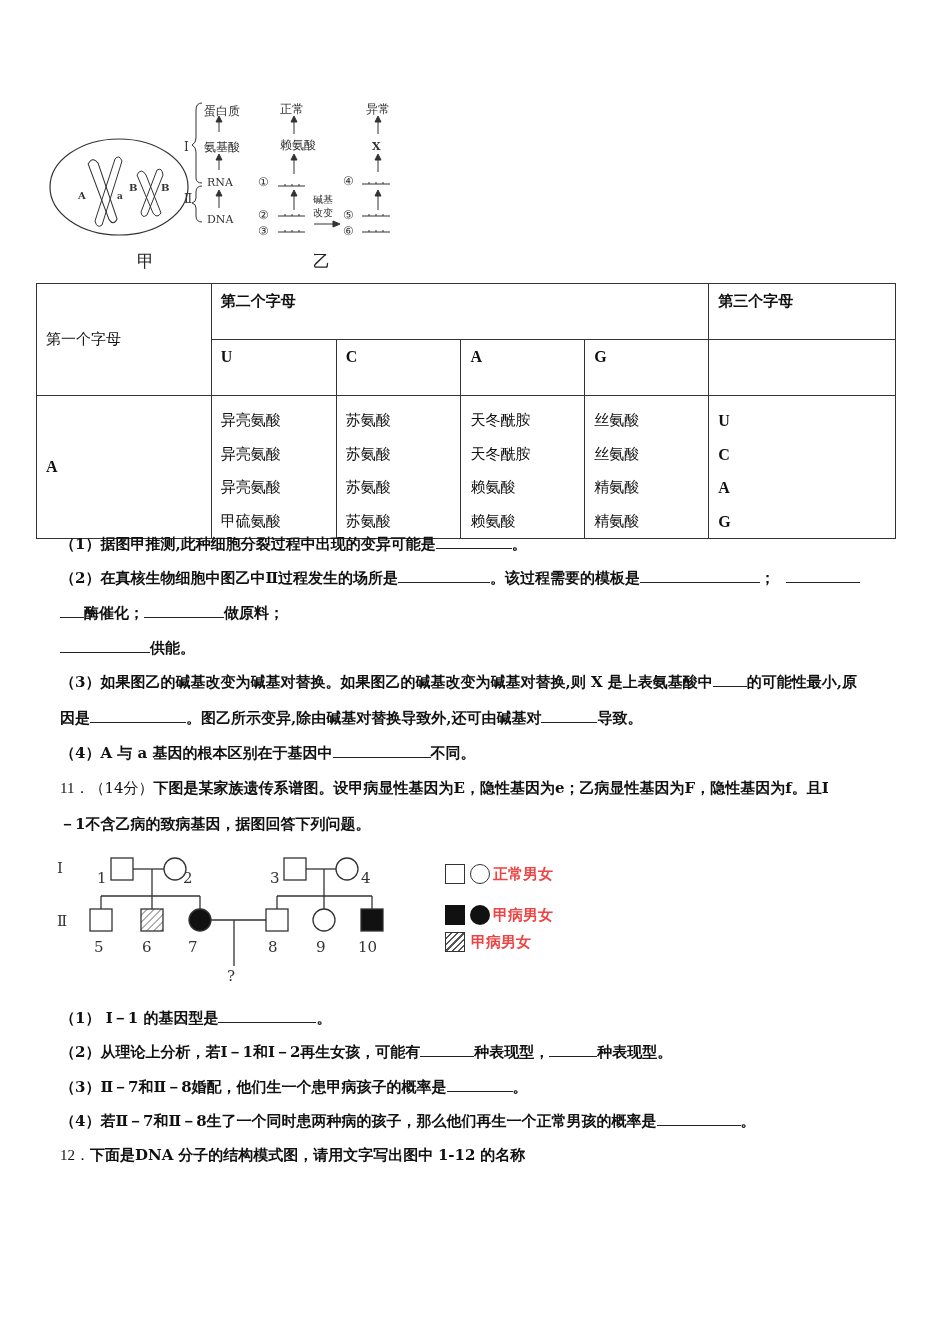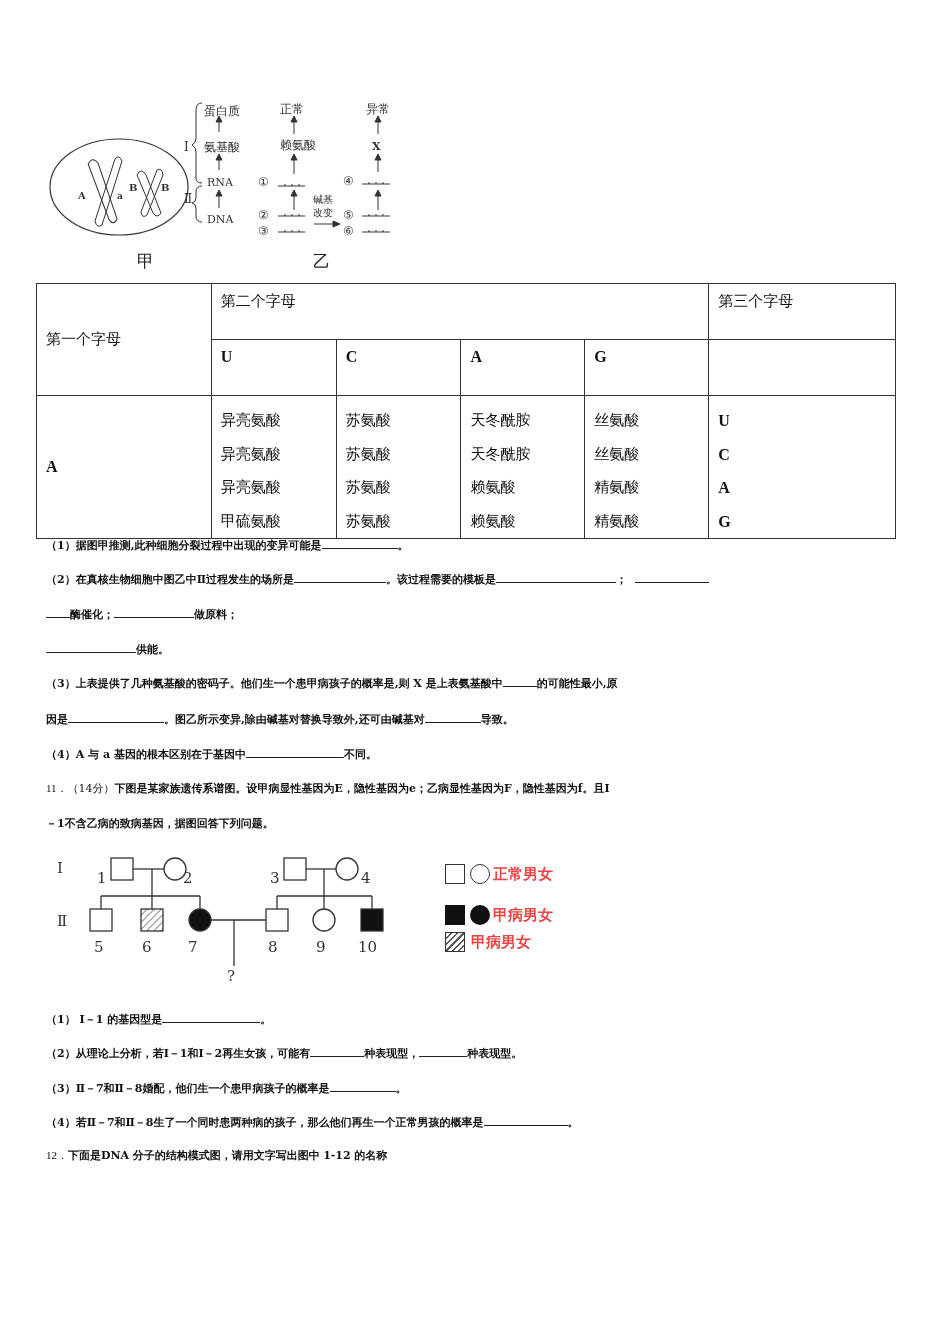--- a/index.html
+++ b/index.html
@@ -4,25 +4,25 @@
 <style>
   html, body { margin: 0; padding: 0; background: #ffffff; }
   body { width: 950px; height: 1344px; position: relative; overflow: hidden;
          font-family: "DejaVu Serif", "Liberation Serif", serif; color: #111; }
   .abs { position: absolute; }
   .fig-label { font-family: "DejaVu Sans", sans-serif; font-size: 17px; color: #222; }
   table.codon { position: absolute; left: 36px; top: 283px; width: 860px; height: 246px;
                 border-collapse: collapse; font-size: 15px; }
   table.codon td { border: 1.4px solid #333; vertical-align: top; padding: 0 0 0 9px; }
   table.codon td.mid { vertical-align: middle; }
-  table.codon .hdr { height: 47px; padding-top: 8px; }
+  table.codon .hdr { height: 47px; padding-top: 8px; font-weight: bold; }
   table.codon .let { font-weight: bold; font-family: "Liberation Serif", serif; font-size: 16px; }
   table.codon .body-cell { padding-top: 8px; line-height: 33.5px; margin-left: 16px; }
   table.codon .body-cell div { height: 33.5px; }
-  .line { position: absolute; left: 46px; font-size: 11px; white-space: nowrap; line-height: 20px; }
+  .line { position: absolute; left: 60px; font-size: 15px; white-space: nowrap; line-height: 20px; }
   .line b, .bold { font-weight: bold; }
   .blank { display: inline-block; border-bottom: 1.3px solid #222; height: 14px; vertical-align: baseline; }
   .qnum { font-family: Liberation Serif, serif; }
   svg text { font-family: "DejaVu Serif", "Liberation Serif", serif; }
 </style>
 </head>
 <body>
 
 <svg class="abs" style="left:45px;top:135px" width="150" height="105" viewBox="0 0 150 105">
   <ellipse cx="74" cy="52" rx="69" ry="48" fill="none" stroke="#333" stroke-width="1.2"></ellipse>
@@ -187,21 +187,21 @@
   <span>（2）</span><span>在真核生物细胞中图乙中Ⅱ过程发生的场所是</span><span class="blank" style="width:92px"></span><span>。该过程需要的模板是</span><span class="blank" style="width:120px"></span><span>；</span>&nbsp;&nbsp;<span class="blank" style="width:74px"></span>
 </div>
 <div class="line bold" style="top:603px">
   <span class="blank" style="width:24px"></span><span>酶催化；</span><span class="blank" style="width:80px"></span><span>做原料；</span>
 </div>
 <div class="line bold" style="top:638px">
   <span class="blank" style="width:90px"></span><span>供能。</span>
 </div>
 
 <div class="line bold" style="top:672px">
-  <span>（3）</span><span>上表提供了几种氨基酸的密码子。他们生一个患甲病孩子的概率是,则</span>&nbsp;<span>X</span>&nbsp;<span>是上表氨基酸中</span><span class="blank" style="width:34px"></span><span>的可能性最小,原</span>
+  <span>（3）</span><span>如果图乙的碱基改变为碱基对替换。如果图乙的碱基改变为碱基对替换,则</span>&nbsp;<span>X</span>&nbsp;<span>是上表氨基酸中</span><span class="blank" style="width:34px"></span><span>的可能性最小,原</span>
 </div>
 <div class="line bold" style="top:708px">
   <span>因是</span><span class="blank" style="width:96px"></span><span>。图乙所示变异,除由碱基对替换导致外,还可由碱基对</span><span class="blank" style="width:56px"></span><span>导致。</span>
 </div>
 
 <div class="line bold" style="top:743px">
   <span>（4）</span><span>A</span>&nbsp;<span>与</span>&nbsp;<span>a</span>&nbsp;<span>基因的根本区别在于基因中</span><span class="blank" style="width:98px"></span><span>不同。</span>
 </div>
 
 <div class="line" style="top:778px">

